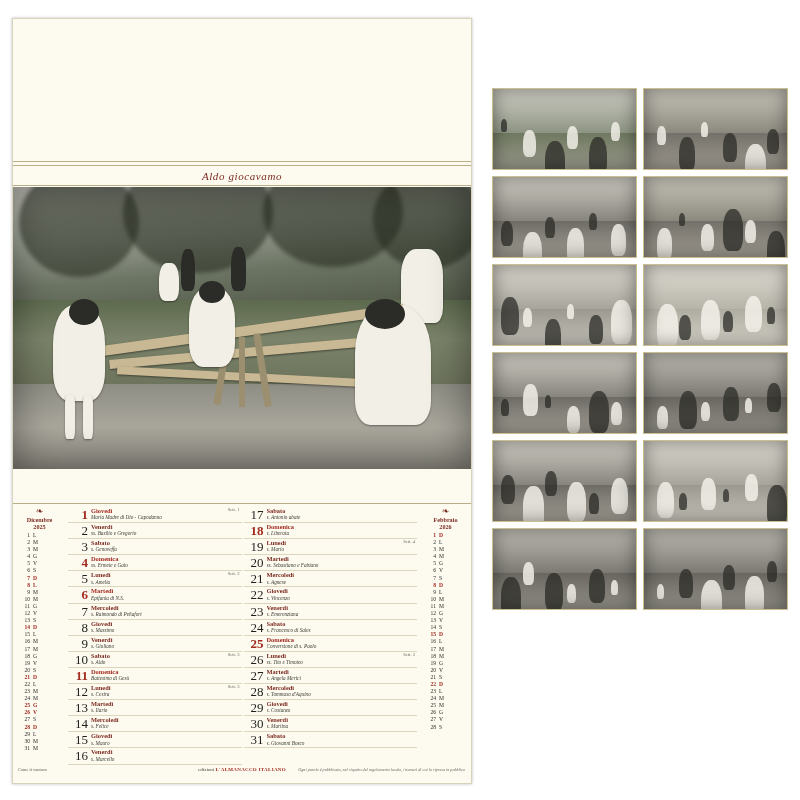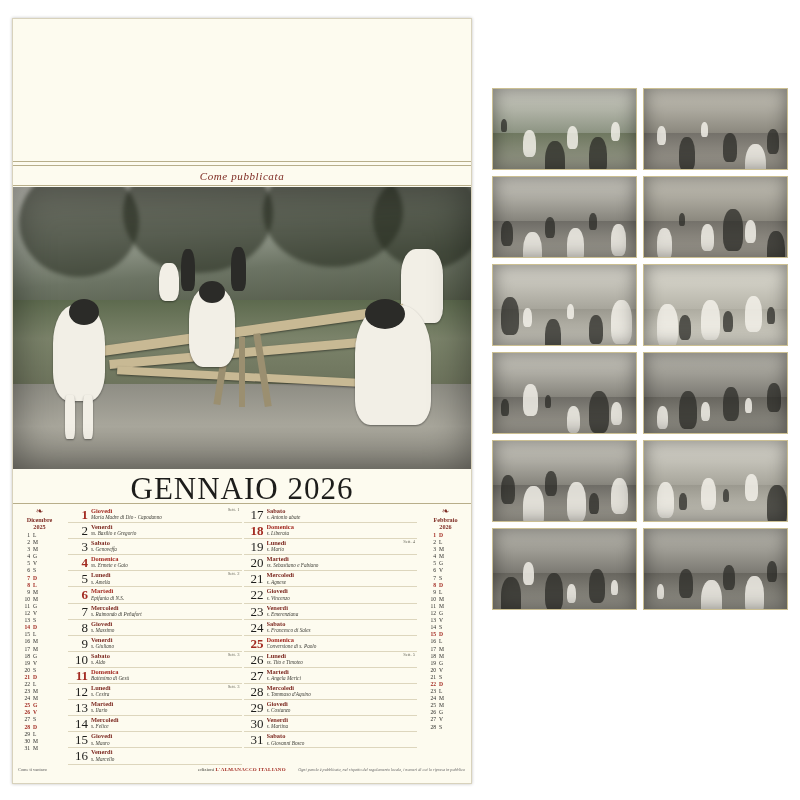--- a/index.html
+++ b/index.html
@@ -85,21 +85,21 @@
 <body>
 
 <div class="page">
 
   <div class="calendar">
     <div class="hang-hole"></div>
     <div class="top-blank"></div>
     <div class="rule-top"></div>
     <div class="rule-top2"></div>
     <div class="caption-band">
-      <span class="cap">Come pubblicata</span>
+      <span class="cap">Aldo giocavamo</span>
     </div>
     <div class="rule-top3"></div>
 
     <div class="main-photo">
       <div class="mp-sky"></div>
       <div class="mp-grass"></div>
       <div class="mp-ground"></div>
       <div class="tree" style="left:6px;top:-20px;width:120px;height:110px;"></div>
       <div class="tree" style="left:110px;top:-34px;width:150px;height:120px;"></div>
       <div class="tree" style="left:250px;top:-30px;width:140px;height:110px;"></div>
@@ -118,21 +118,20 @@
       <div class="fig" style="left:176px;top:100px;width:46px;height:80px;"></div>
       <div class="fig" style="left:342px;top:118px;width:76px;height:120px;border-radius:40% 40% 20% 20%;"></div>
       <div class="figdark" style="left:352px;top:112px;width:40px;height:30px;border-radius:50%;"></div>
       <div class="figdark" style="left:56px;top:112px;width:30px;height:26px;border-radius:50%;"></div>
       <div class="figdark" style="left:186px;top:94px;width:26px;height:22px;border-radius:50%;"></div>
       <div class="fig" style="left:52px;top:208px;width:10px;height:44px;border-radius:20%;"></div>
       <div class="fig" style="left:70px;top:208px;width:10px;height:44px;border-radius:20%;"></div>
       <div class="vignette"></div>
     </div>
 
-    <div class="month-title">GENNAIO 2026</div>
     <div class="rule-mid"></div>
 
     <div class="grid">
 
       <div class="col-side">
         <div class="side-orn">❧</div>
         <div class="side-head">Dicembre</div>
         <div class="side-head">2025</div>
         <div class="side-list" id="prev-list">
             <div class="side-row">

